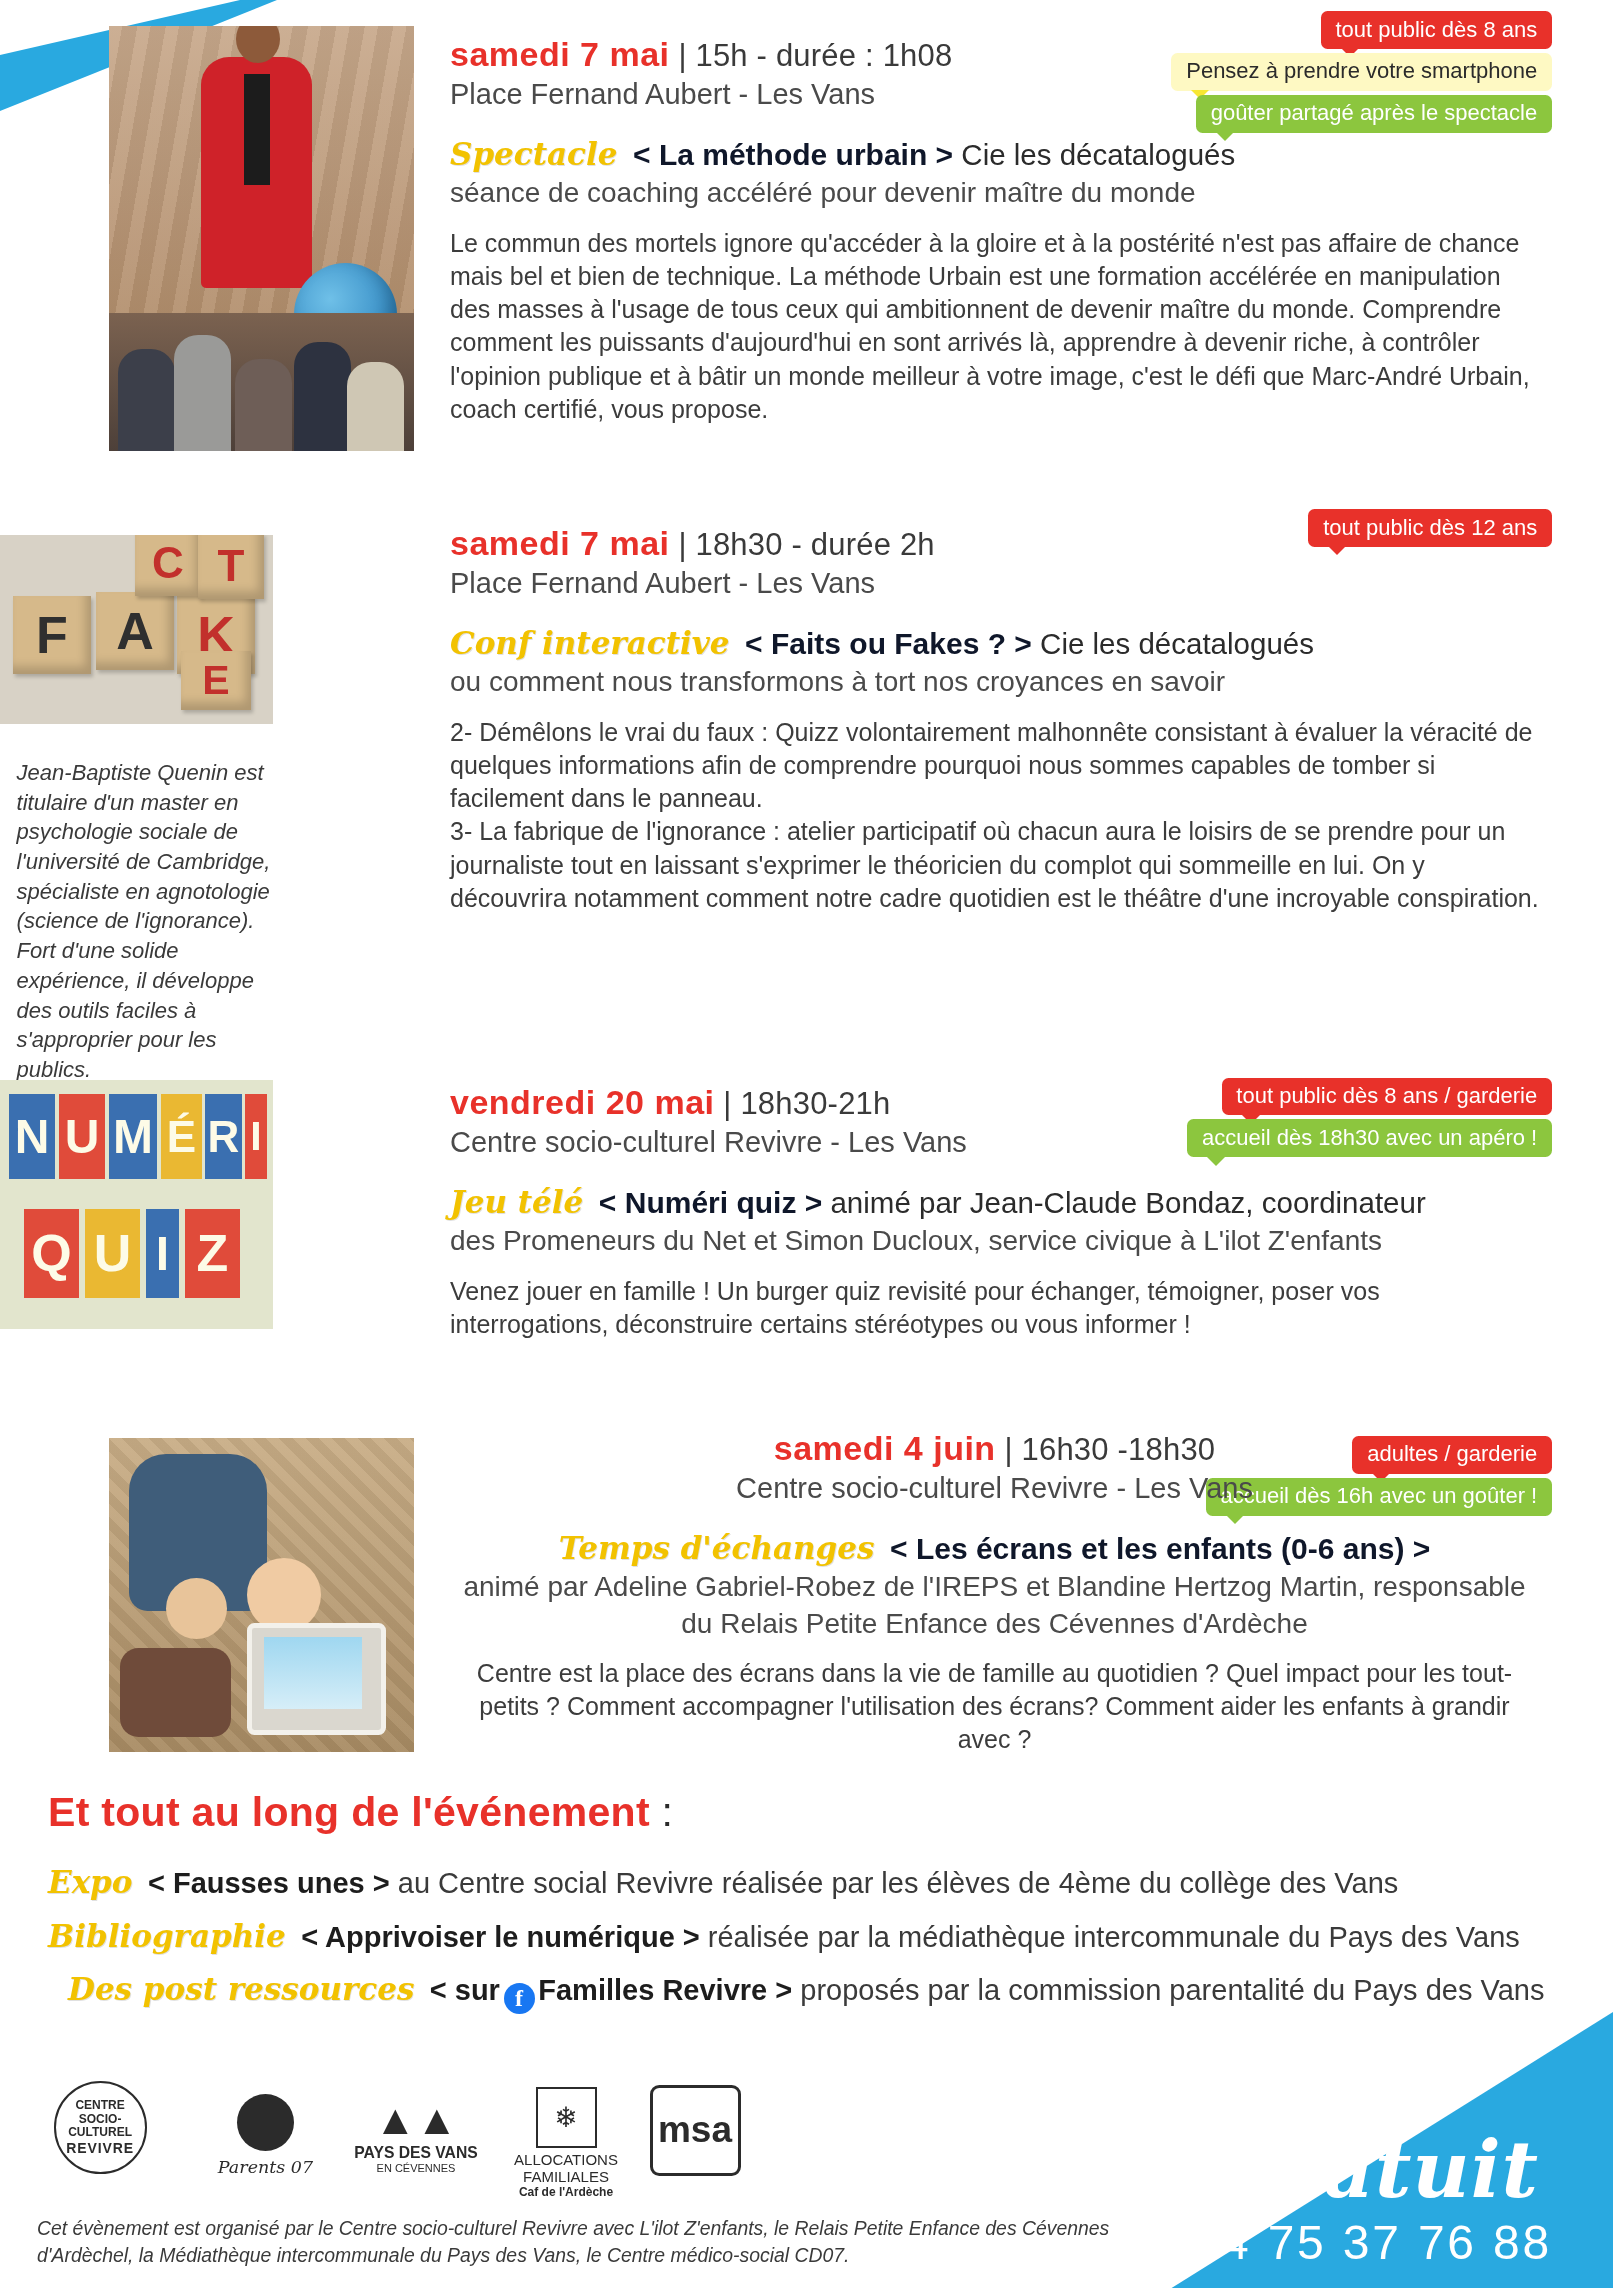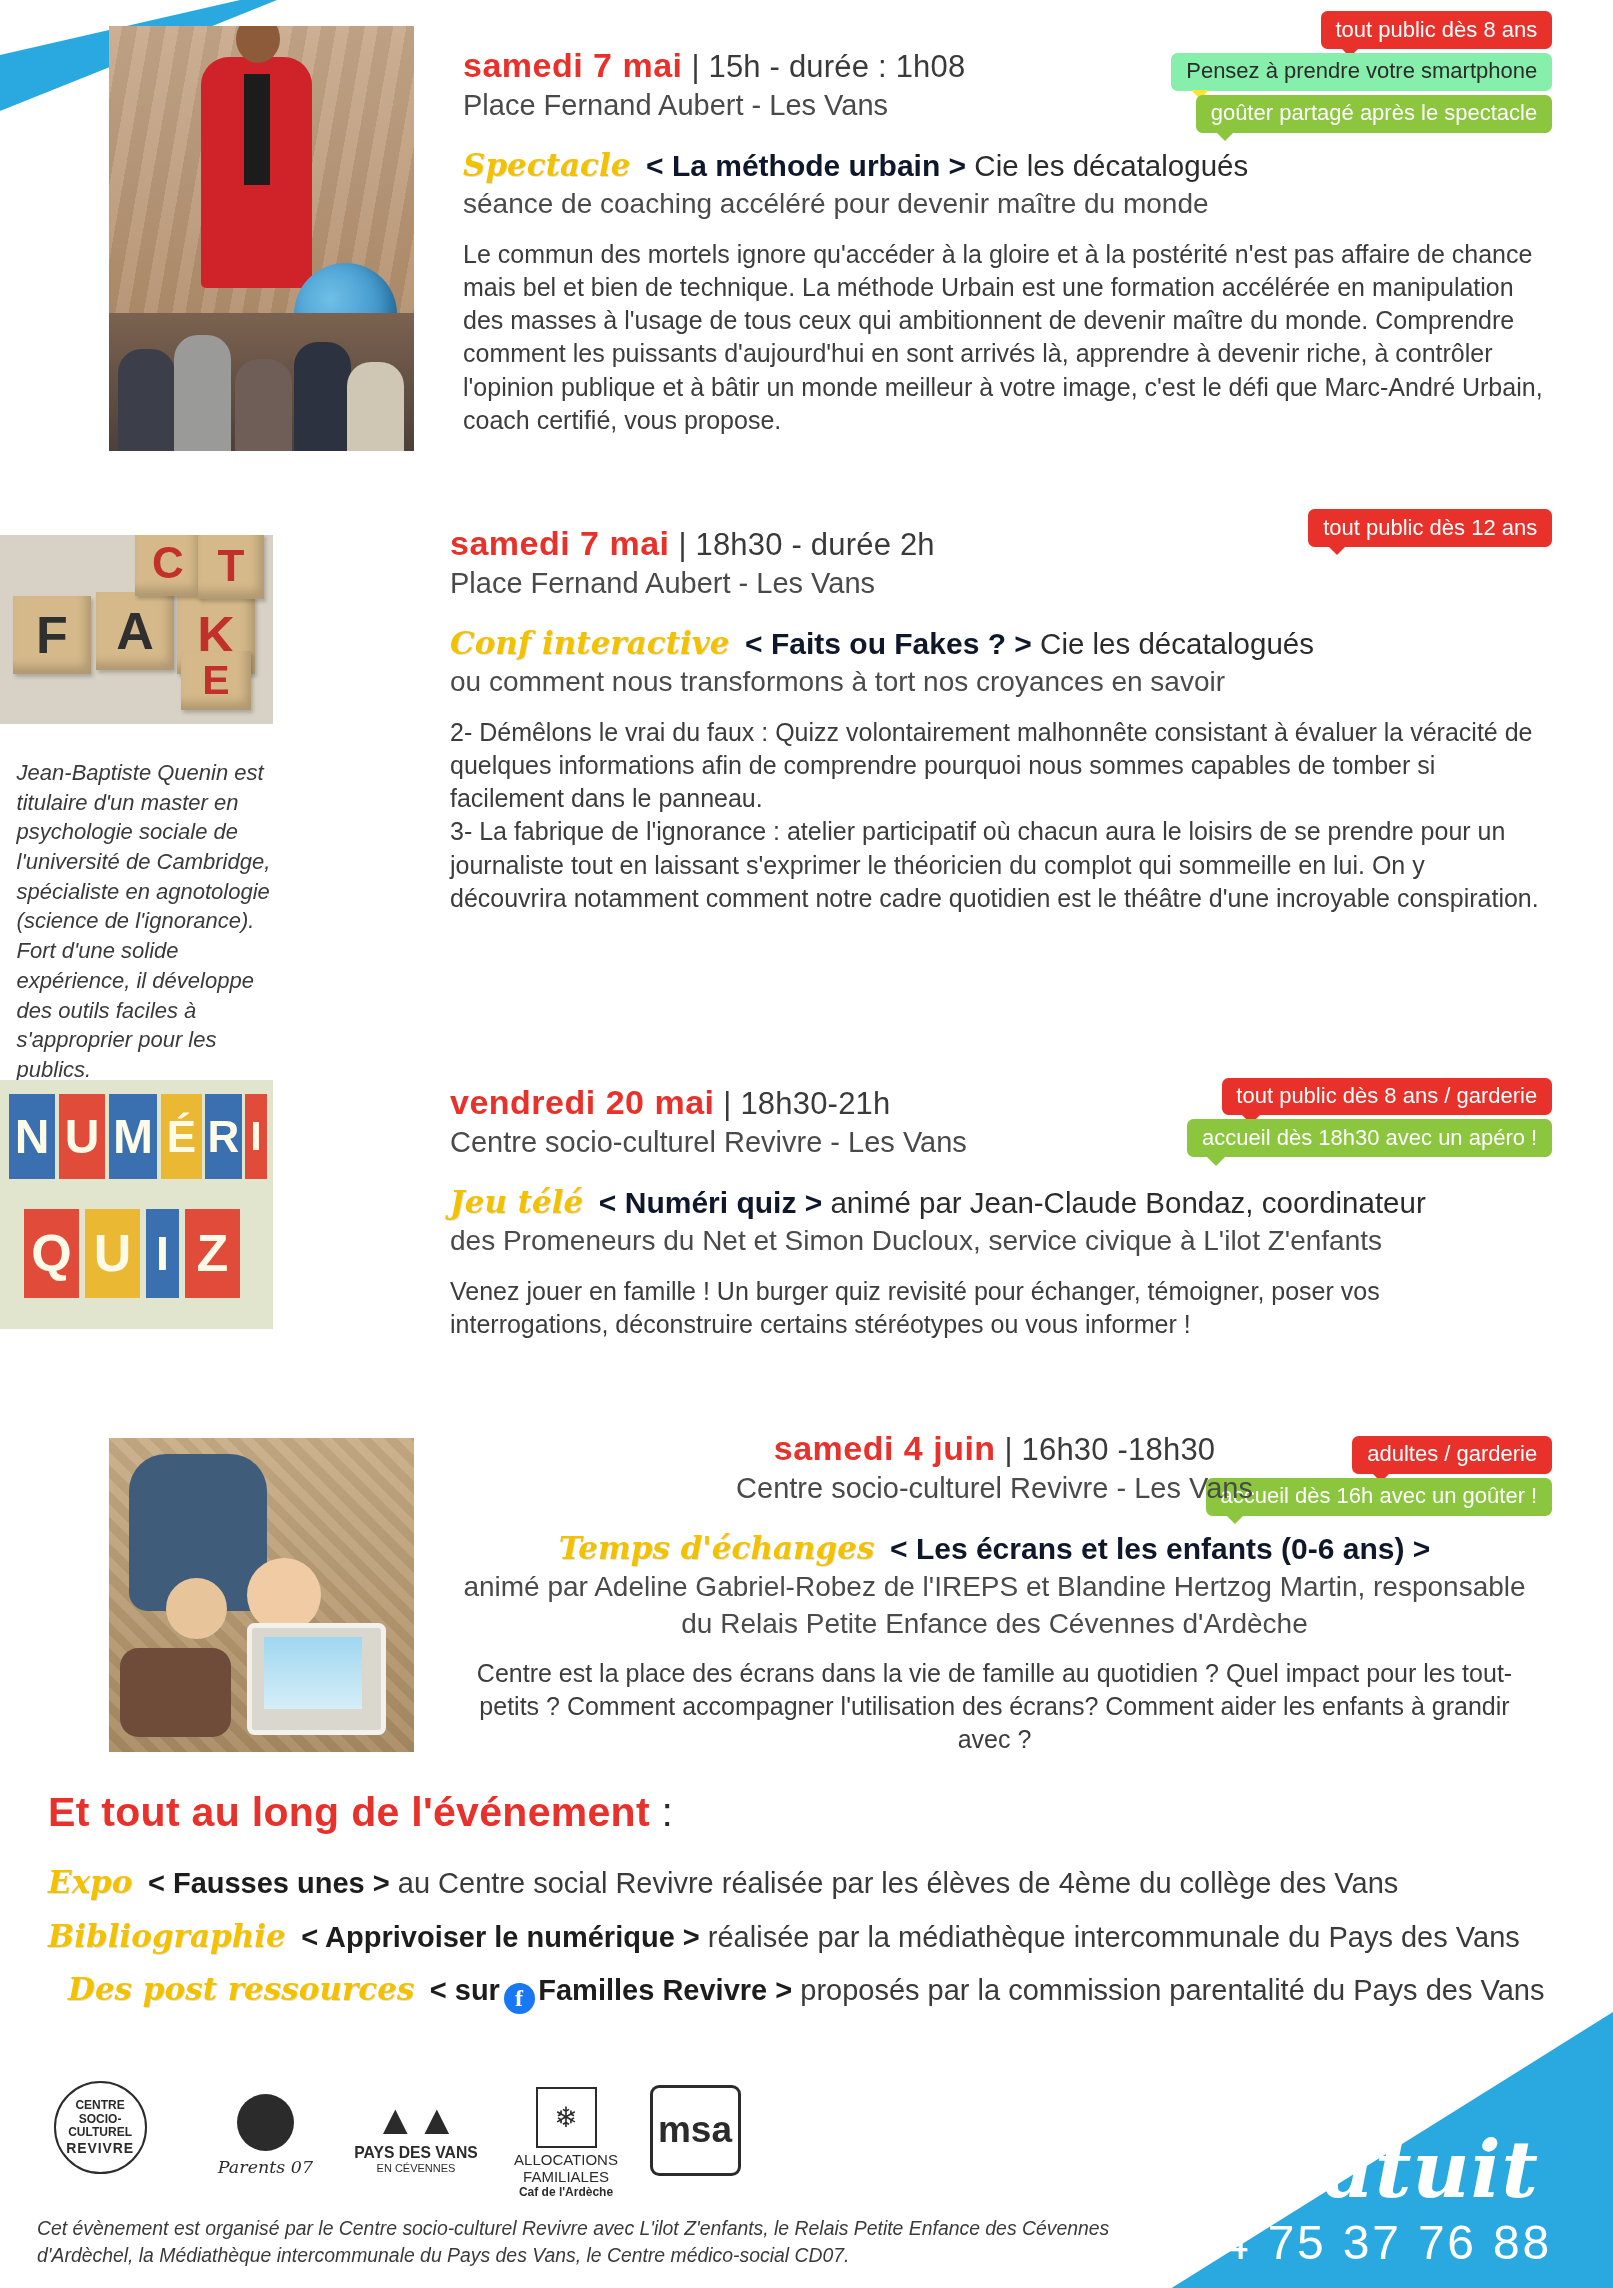--- a/index.html
+++ b/index.html
@@ -119,21 +119,21 @@
     border-radius: 6.5px;
     padding: 6.5px 14.8px 8.3px 14.8px;
     font-size: 22px;
     color: #ffffff;
     margin-bottom: 4px;
     position: relative;
     line-height: 1.05;
   }
   .badge.red { background: #e8312a; }
   .badge.green { background: #8cc63e; }
-  .badge.yellow { background: #86efac; color: #2b2b2b; }
+  .badge.yellow { background: #fef9c3; color: #2b2b2b; }
   .badge::after {
     content: "";
     position: absolute;
     left: 20px;
     bottom: -8.3px;
     width: 0; height: 0;
     border-left: 9.2px solid transparent;
     border-right: 9.2px solid transparent;
     border-top: 9.2px solid currentColor;
   }
@@ -346,21 +346,21 @@
       <div class="kid" style="left:238px;height:89px;background:#cfc7b4;"></div>
     </div>
   </div>
 
   <div class="badges" style="top:11px;">
     <span class="badge-row"><span class="badge red">tout public dès 8 ans</span></span>
     <span class="badge-row"><span class="badge yellow">Pensez à prendre votre smartphone</span></span>
     <span class="badge-row"><span class="badge green">goûter partagé après le spectacle</span></span>
   </div>
 
-  <div class="body-col" style="top:46px;margin-left:13px;">
+  <div class="body-col" style="top:35px;">
     <div class="datline">
       <span class="date">samedi 7 mai</span>
       <span>| 15h - durée : 1h08</span>
     </div>
     <div class="place">Place Fernand Aubert - Les Vans</div>
     <div class="titleline">
       <span class="kicker">Spectacle</span>
       <span class="strongname">&lt; La méthode urbain &gt;</span>
       <span>Cie les décatalogués</span>
     </div>

